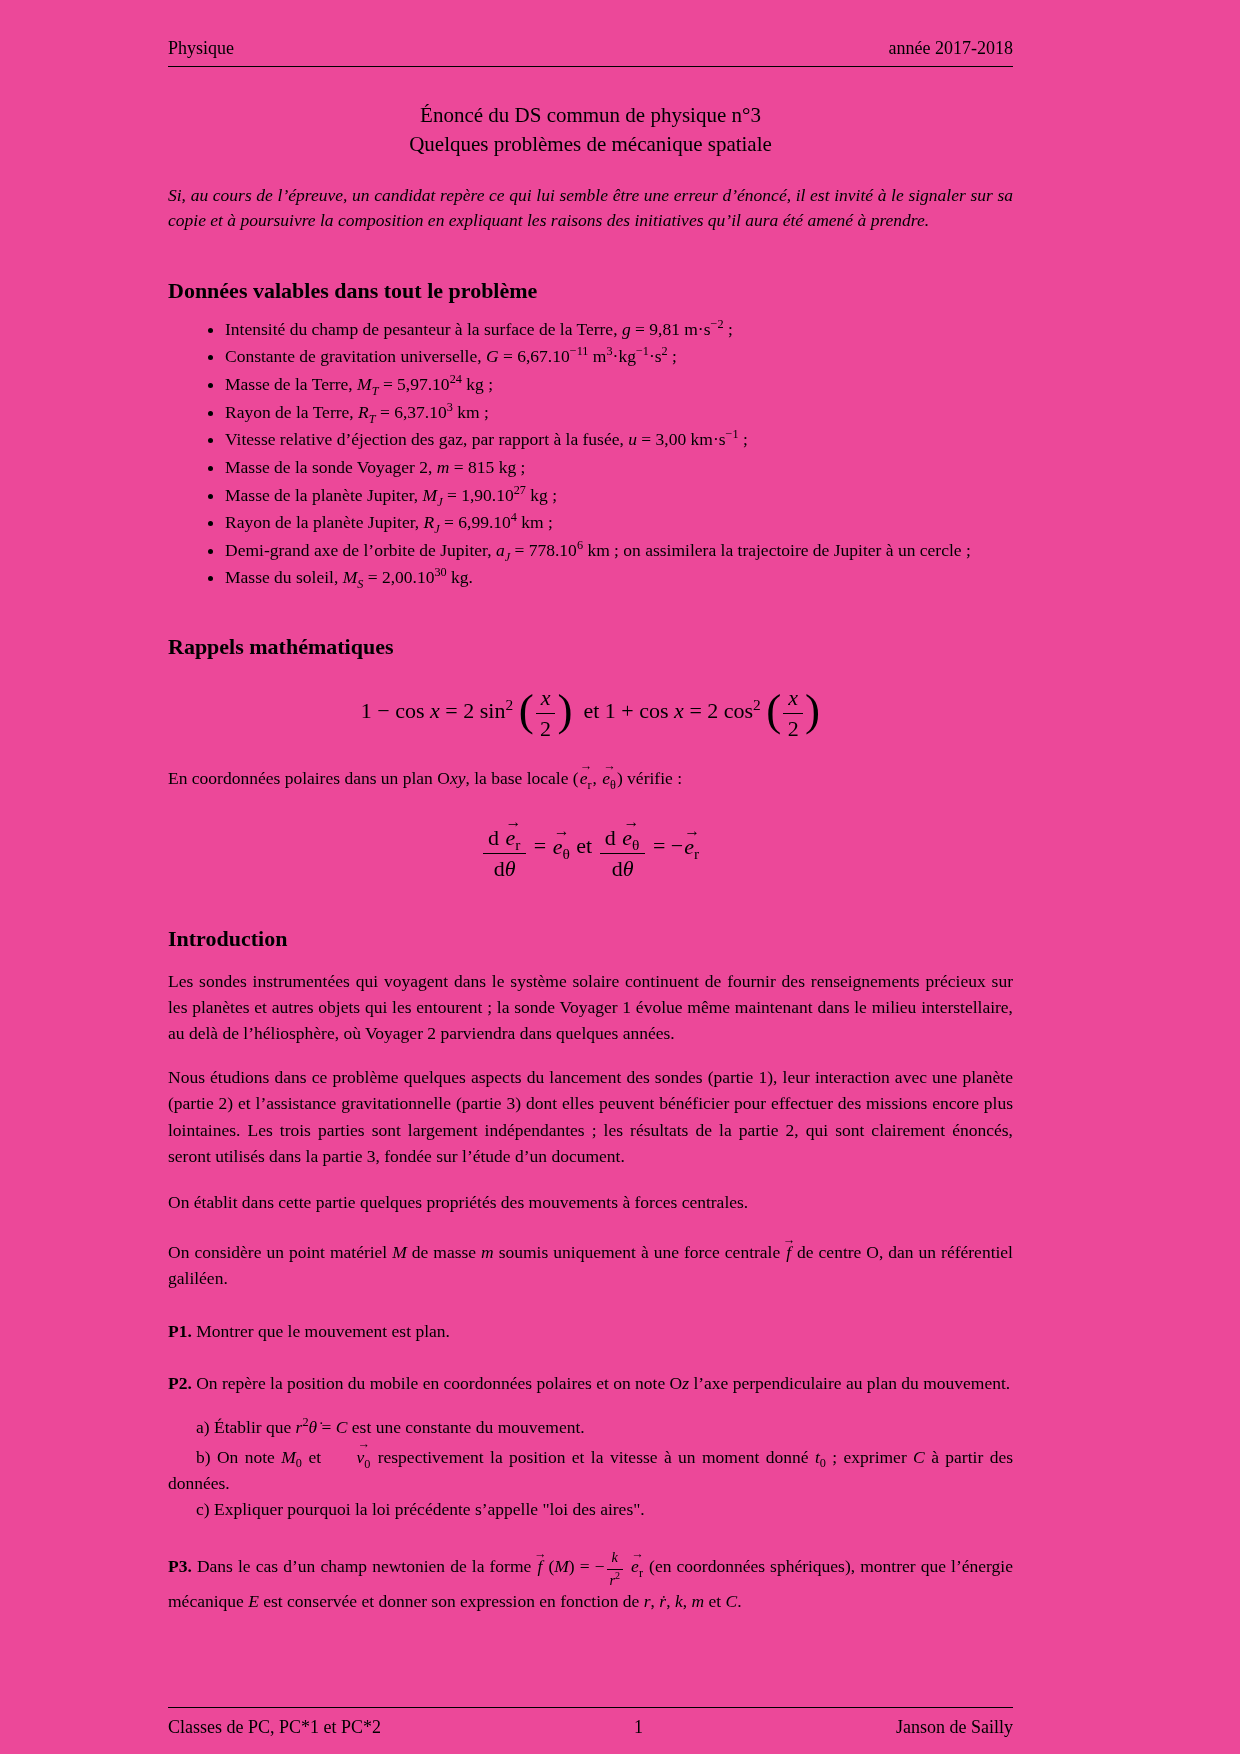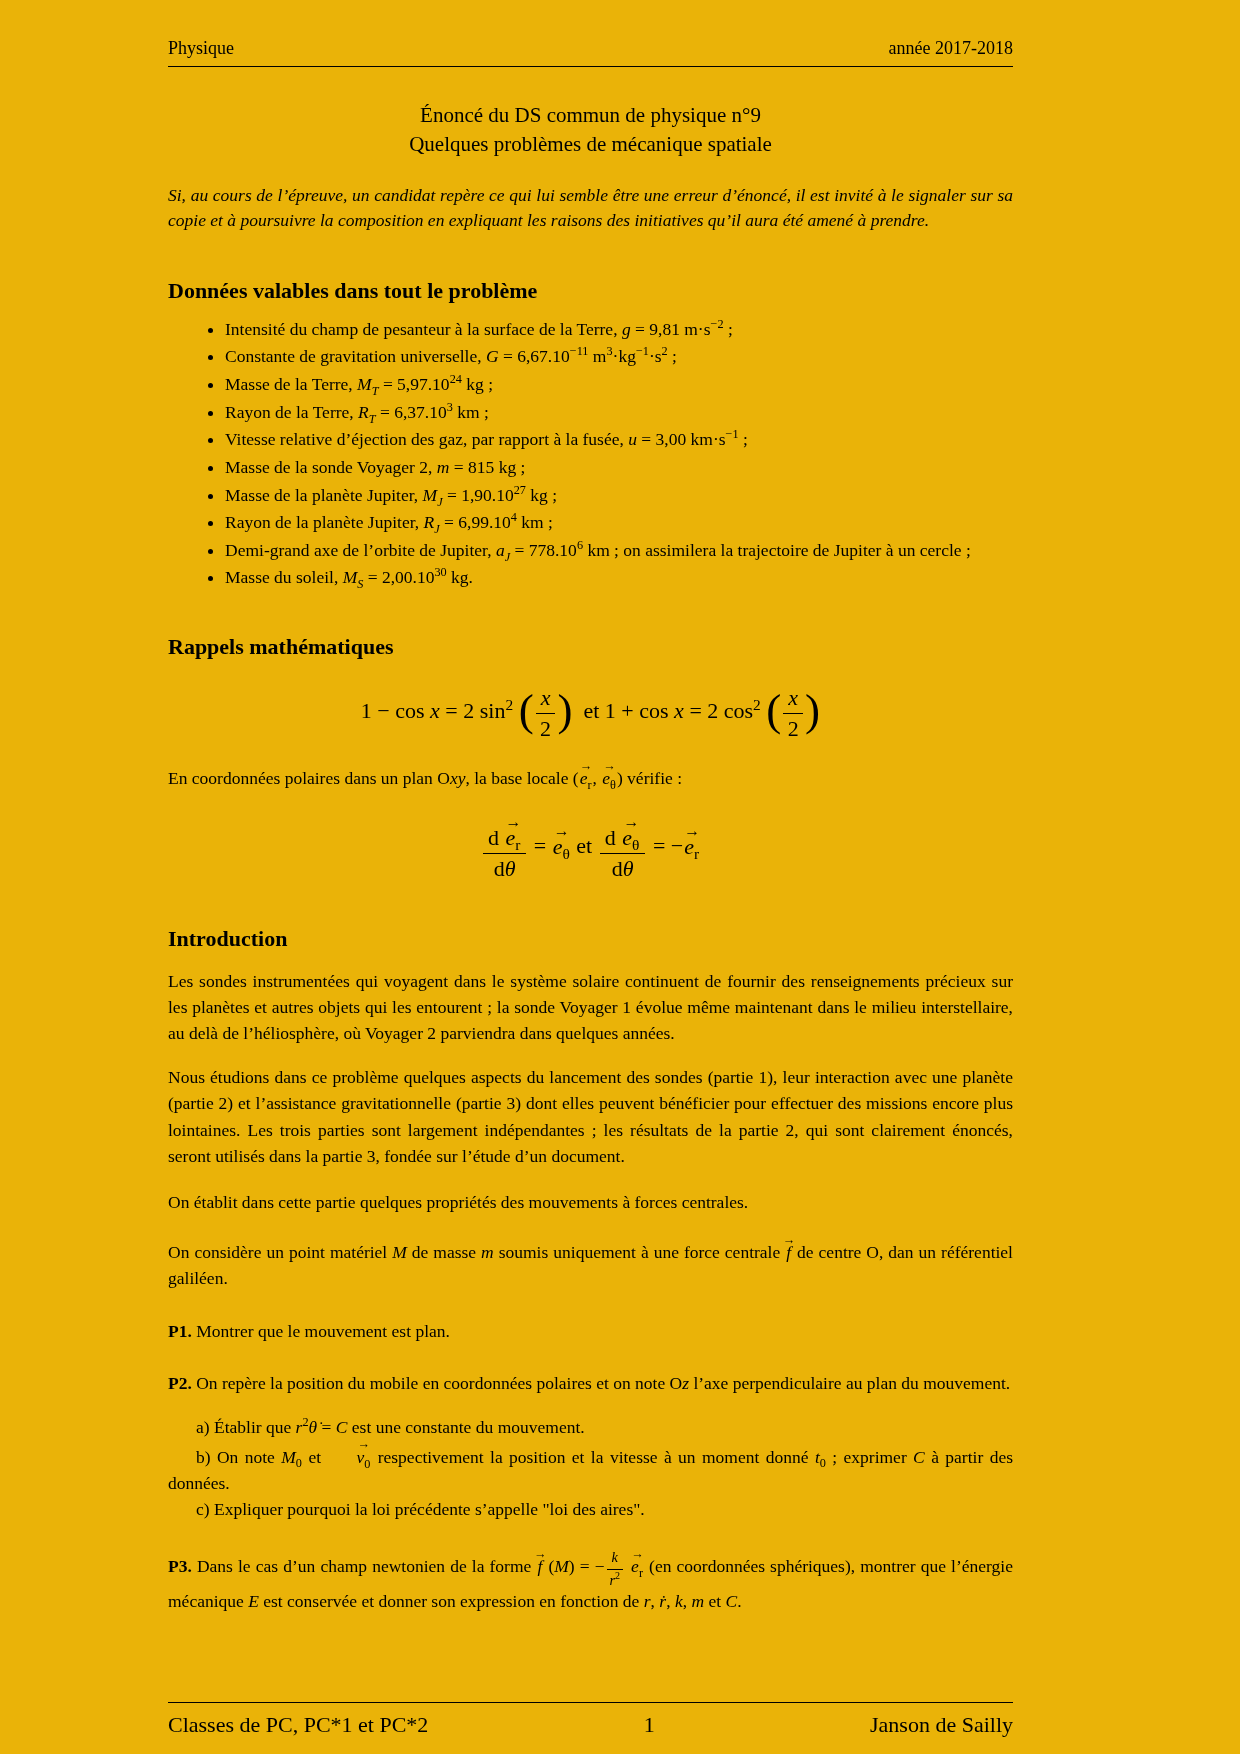--- a/index.html
+++ b/index.html
@@ -1,20 +1,20 @@
 <!DOCTYPE html>
 <html lang="fr"><head>
 <meta charset="utf-8">
 <style>
   html, body { margin: 0; padding: 0; background: #ffffff; }
   .page {
     position: relative;
     width: 1240px;
     height: 1754px;
-    background: #eab308;
+    background: #ec4899;
     color: #000;
     font-family: "Liberation Serif", "DejaVu Serif", serif;
     font-size: 17.5px;
     overflow: hidden;
   }
   .content {
     position: absolute;
     left: 168px;
     top: 0;
     width: 845px;
@@ -79,21 +79,21 @@
   .footer {
     position: absolute;
     left: 168px;
     width: 845px;
     bottom: 16px;
     display: flex;
     justify-content: space-between;
     align-items: baseline;
     border-top: 1.6px solid #000;
     padding-top: 9px;
-    font-size: 22px;
+    font-size: 18px;
   }
   
   sup { font-size: 0.7em; line-height: 0; }
   sub { font-size: 0.7em; line-height: 0; }
   i { font-style: italic; }
   .vec {
     display: inline-block;
     position: relative;
     padding-top: 0.5em;
     line-height: 1;
@@ -133,21 +133,21 @@
 
 <div class="page">
   <div class="content">
 
     <div class="running-header">
       <span>Physique</span>
       <span>année 2017-2018</span>
     </div>
 
     <div class="doc-title">
-      <div>Énoncé du DS commun de physique n°9</div>
+      <div>Énoncé du DS commun de physique n°3</div>
       <div>Quelques problèmes de mécanique spatiale</div>
     </div>
 
     <p class="notice">Si, au cours de l’épreuve, un candidat repère ce qui lui semble être une erreur d’énoncé, il est invité à le signaler sur sa copie et à poursuivre la composition en expliquant les raisons des initiatives qu’il aura été amené à prendre.</p>
 
     <div class="section-heading">Données valables dans tout le problème</div>
     <ul class="data-list">
       <li>Intensité du champ de pesanteur à la surface de la Terre, <i>g</i> = 9,81 m·s<sup>−2</sup> ;</li>
       <li>Constante de gravitation universelle, <i>G</i> = 6,67.10<sup>−11</sup> m<sup>3</sup>·kg<sup>−1</sup>·s<sup>2</sup> ;</li>
       <li>Masse de la Terre, <i>M<sub>T</sub></i> = 5,97.10<sup>24</sup> kg ;</li>

